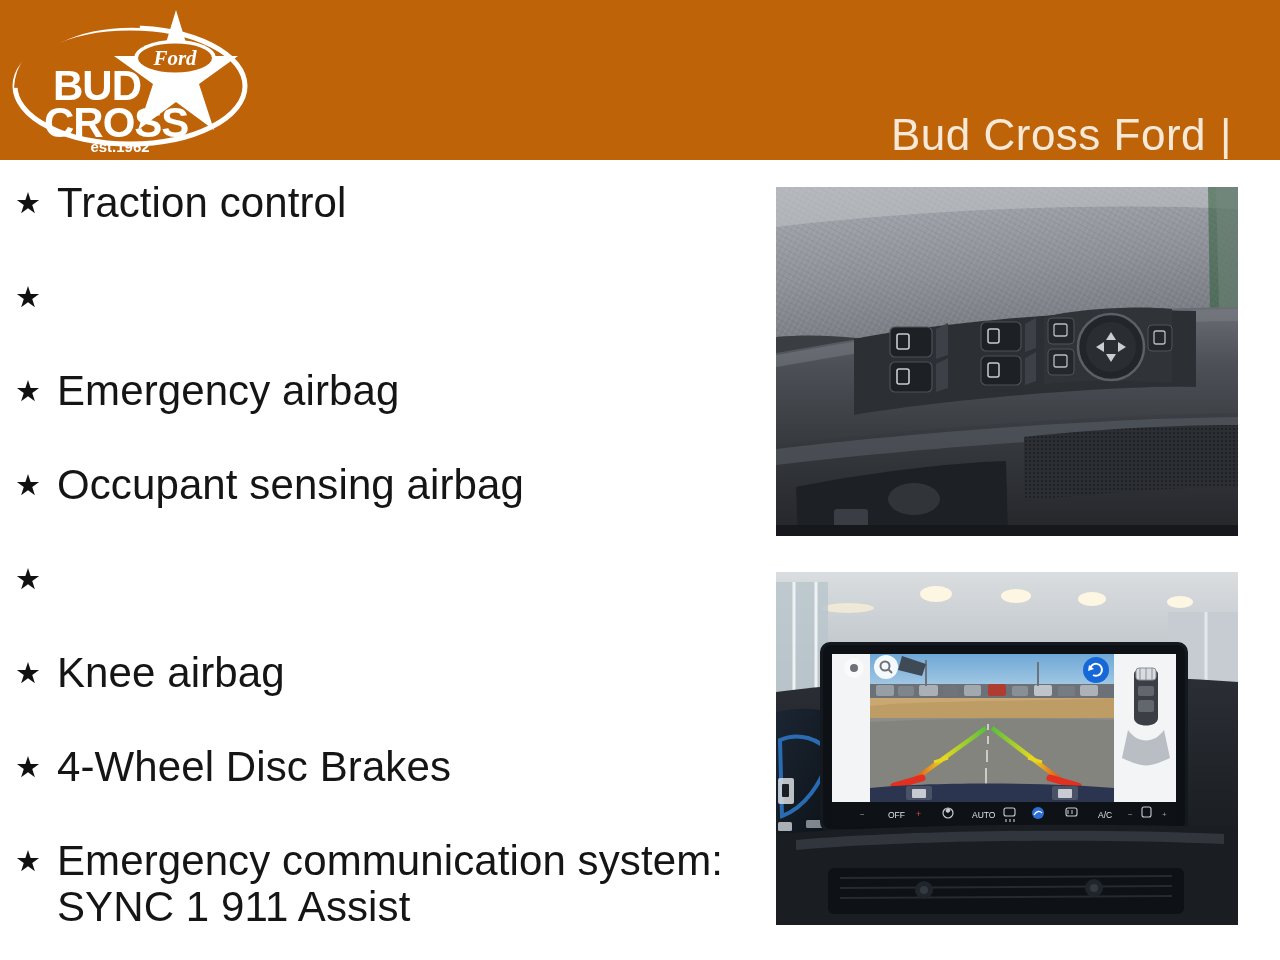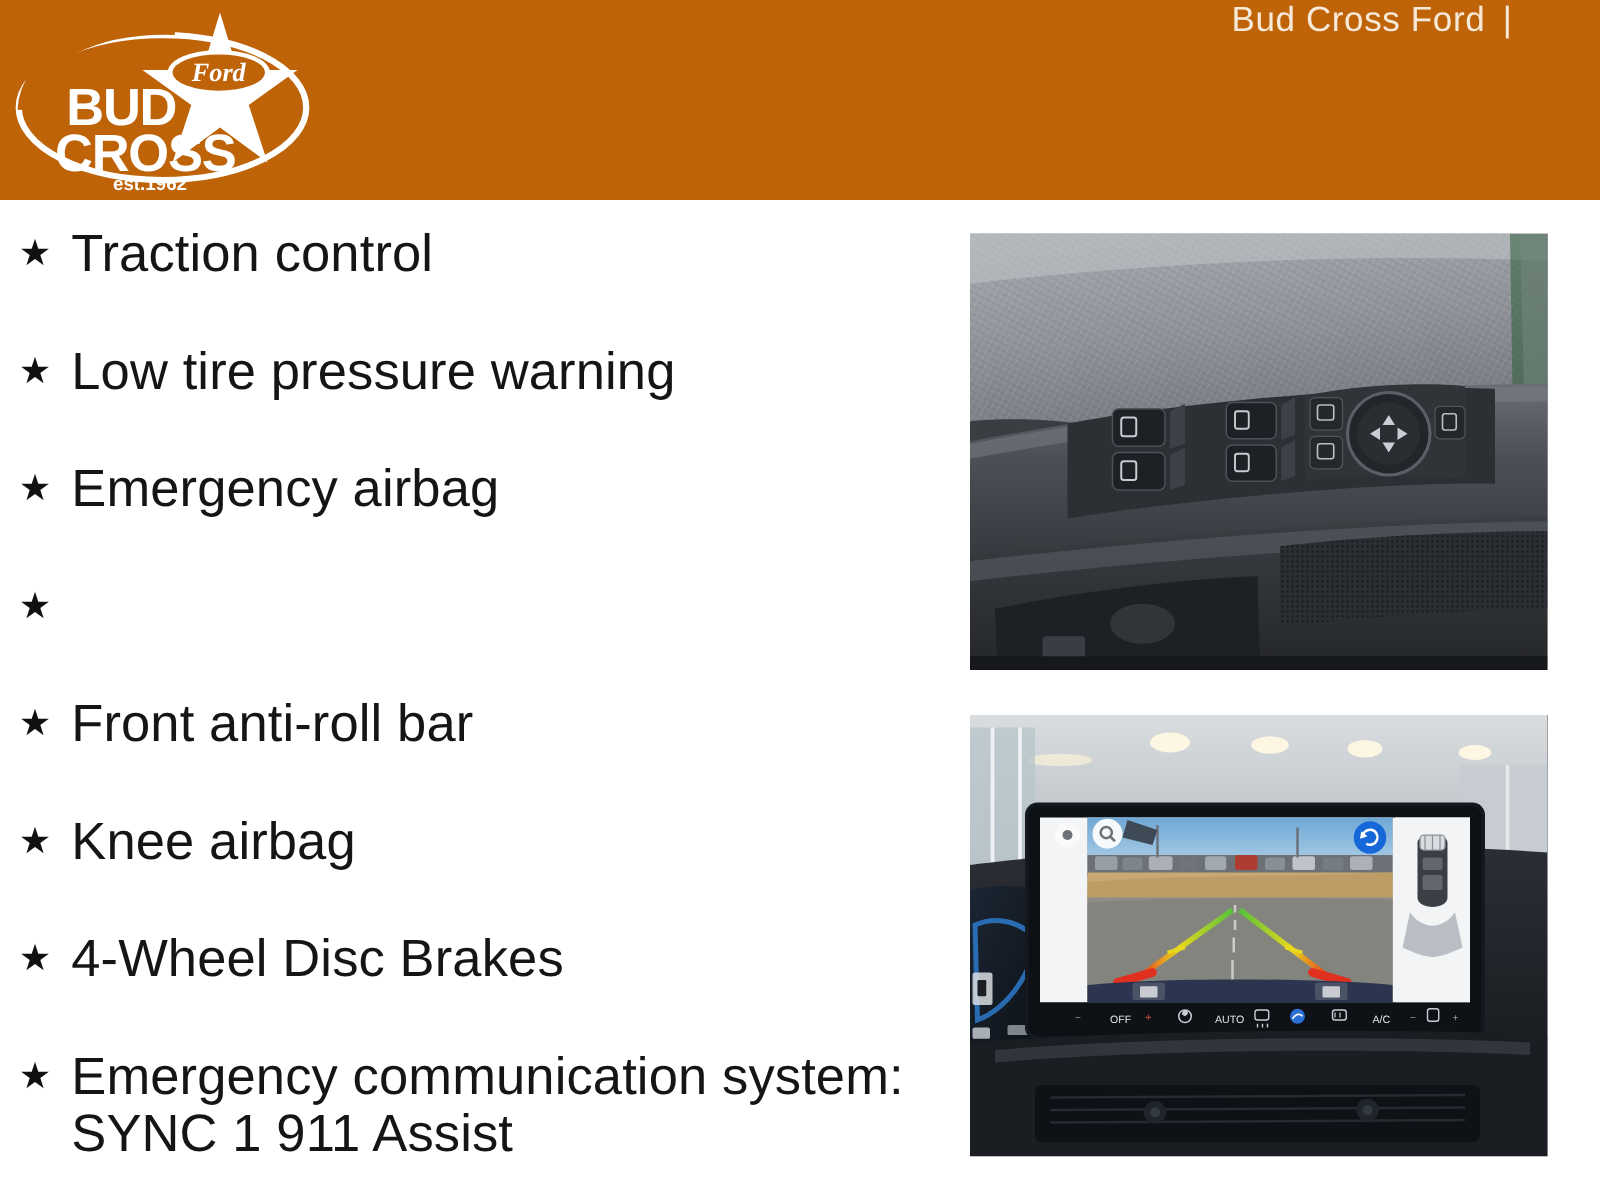--- a/index.html
+++ b/index.html
@@ -18,24 +18,24 @@
     position:absolute;left:0;top:0;width:1280px;height:160px;
     background:#bf6309;
     overflow:hidden;
   }
   .logo-wrap{
     position:absolute;left:8px;top:4px;width:245px;height:152px;
   }
   .logo-svg{display:block;width:245px;height:152px;}
 
   .header-title{
-    position:absolute;right:56px;top:0;height:160px;
-    display:flex;align-items:flex-start;gap:0;
+    position:absolute;right:34px;top:0;height:160px;
+    display:flex;align-items:flex-end;gap:0;
     color:#f7e9d8;
-    font-size:28px;
+    font-size:44px;
     letter-spacing:.5px;
     white-space:nowrap;
   }
   .header-title .sep{padding:0 14px;font-weight:300;}
 
   
   .features{
     position:absolute;left:12px;top:180px;width:740px;
   }
   .feature-row{
@@ -105,35 +105,34 @@
 
   <div class="features">
 
     <div class="feature-row">
       <span class="bullet">★</span>
       <span class="feature-label">Traction control</span>
     </div>
 
     <div class="feature-row">
       <span class="bullet">★</span>
-      <span class="feature-label">Low tire pressure warning</span>
     </div>
 
     <div class="feature-row">
       <span class="bullet">★</span>
       <span class="feature-label">Emergency airbag</span>
     </div>
 
     <div class="feature-row">
       <span class="bullet">★</span>
-    </div>
-
-    <div class="feature-row">
-      <span class="bullet">★</span>
-      <span class="feature-label">Front anti-roll bar</span>
+      <span class="feature-label">Occupant sensing airbag</span>
+    </div>
+
+    <div class="feature-row">
+      <span class="bullet">★</span>
     </div>
 
     <div class="feature-row">
       <span class="bullet">★</span>
       <span class="feature-label">Knee airbag</span>
     </div>
 
     <div class="feature-row">
       <span class="bullet">★</span>
       <span class="feature-label">4-Wheel Disc Brakes</span>

